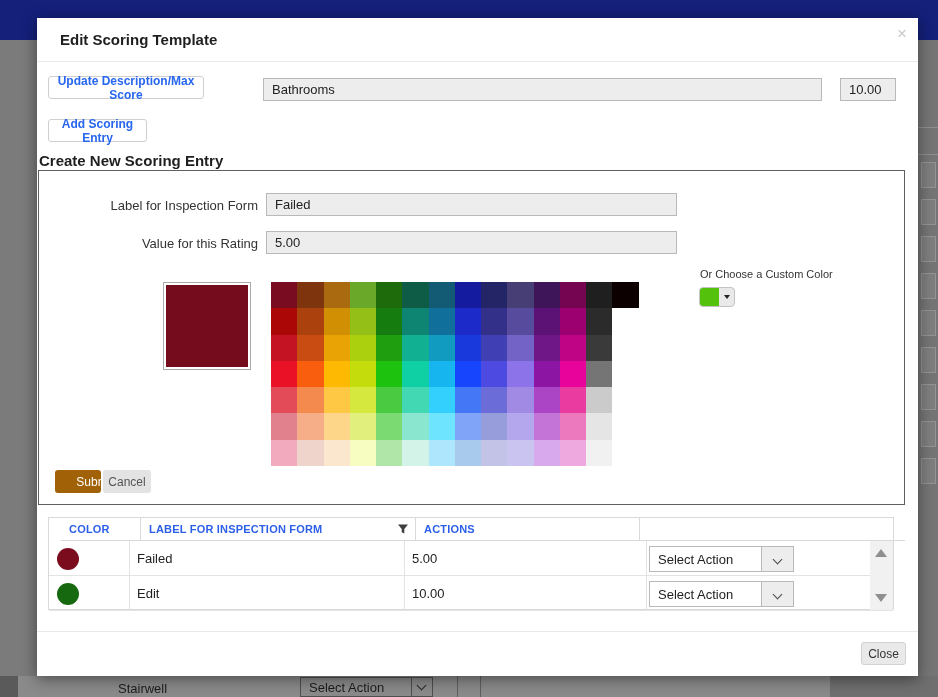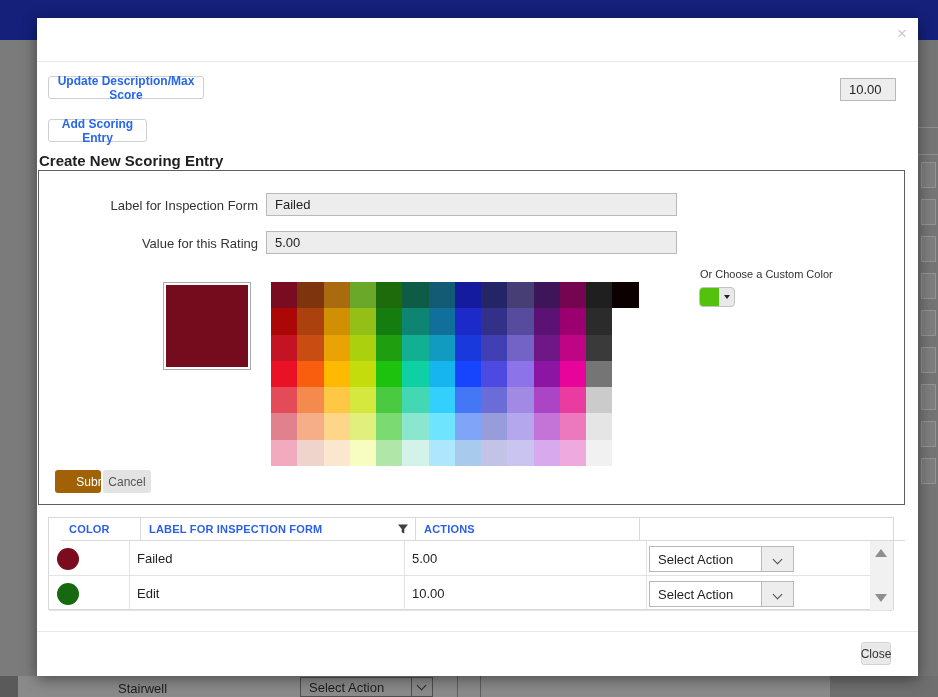--- a/index.html
+++ b/index.html
@@ -108,21 +108,21 @@
   .act-select{
     position:absolute; left:600px; top:5px; height:26px; display:flex; cursor:pointer;
   }
   .act-select .box{ width:113px; border:1px solid #b9b9b9; background:#fff; font-size:13px; color:#222; display:flex; align-items:center; padding-left:8px; }
   .act-select .cbtn{ width:32px; border:1px solid #b9b9b9; border-left:none; background:#ededed; display:flex; align-items:center; justify-content:center; }
   .scrollbar{ position:absolute; left:821px; top:23px; width:23px; height:69px; background:#f1f1f1; }
   .tri-up{ width:0; height:0; border-left:6px solid transparent; border-right:6px solid transparent; border-bottom:8px solid #8f8f8f; position:absolute; left:5px; top:8px; }
   .tri-down{ width:0; height:0; border-left:6px solid transparent; border-right:6px solid transparent; border-top:8px solid #8f8f8f; position:absolute; left:5px; bottom:8px; }
 
   .btn-close{
-    position:absolute; left:824px; top:624px; width:30px; height:23px; background:#e9e9e9;
+    position:absolute; left:824px; top:624px; width:45px; height:23px; background:#e9e9e9;
     border:1px solid #d2d2d2; border-radius:3px; color:#333; font-size:12px;
     display:flex; align-items:center; justify-content:center; cursor:pointer;
     font-family:"Liberation Sans", sans-serif;
   }
 </style>
 </head>
 <body>
 
 <div class="stage">
 
@@ -146,24 +146,26 @@
   <div class="bg-select">
     <span class="txt">Select Action</span>
     <span class="cdiv"></span>
     <span class="chev"></span>
   </div>
   <div class="bg-vline" style="left:457px"></div>
   <div class="bg-vline" style="left:480px"></div>
   <div class="bg-bottom-dark-right"></div>
 
   <div class="modal">
+    <div class="modal-title">Edit Scoring Template</div>
     <div class="modal-close">×</div>
     <div class="hdr-divider"></div>
 
     <button class="btn-link btn-update">Update Description/Max Score</button>
+    <input class="inp inp-desc" value="Bathrooms" style="">
     <input class="inp inp-max" value="10.00" style="">
     <button class="btn-link btn-add">Add Scoring Entry</button>
 
     <div class="section-heading">Create New Scoring Entry</div>
 
     <div class="panel"></div>
 
     <div class="fld-label lbl-1">Label for Inspection Form</div>
     <input class="inp inp-label" value="Failed" style="">
     <div class="fld-label lbl-2">Value for this Rating</div>

